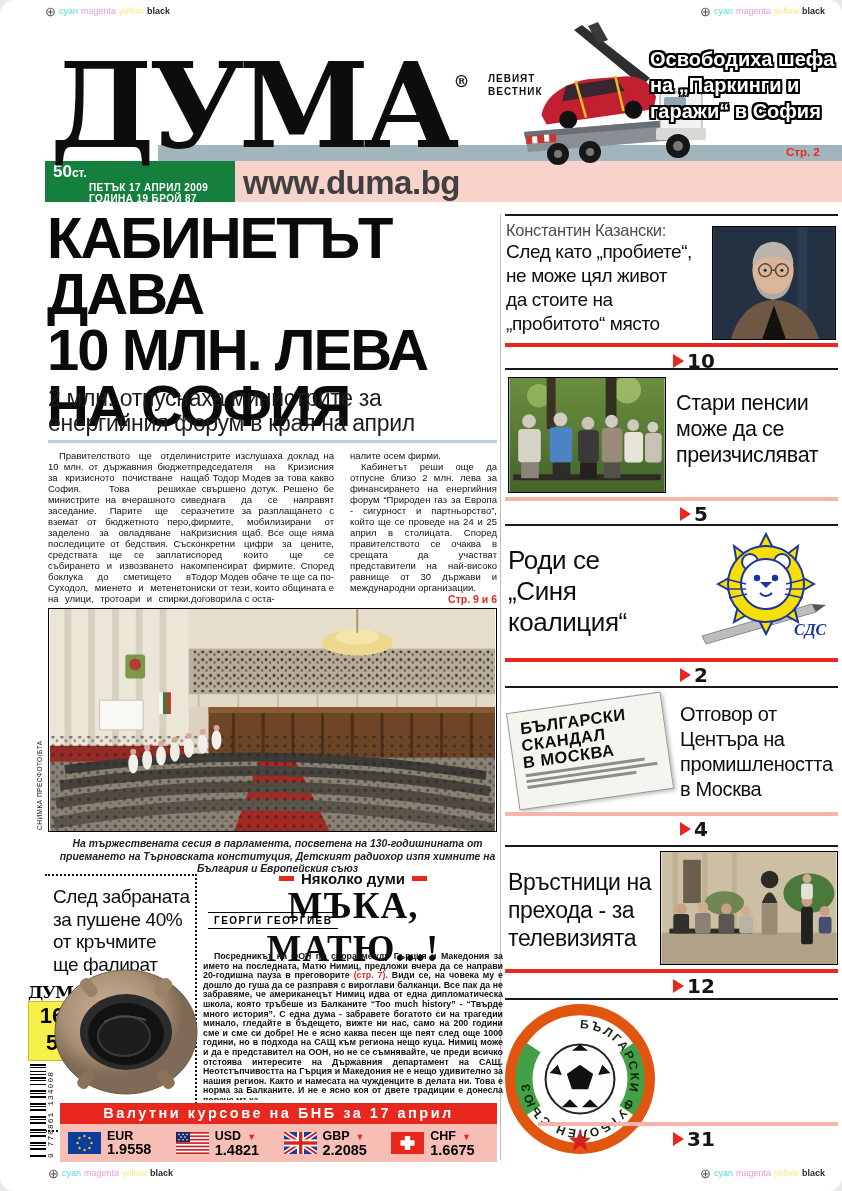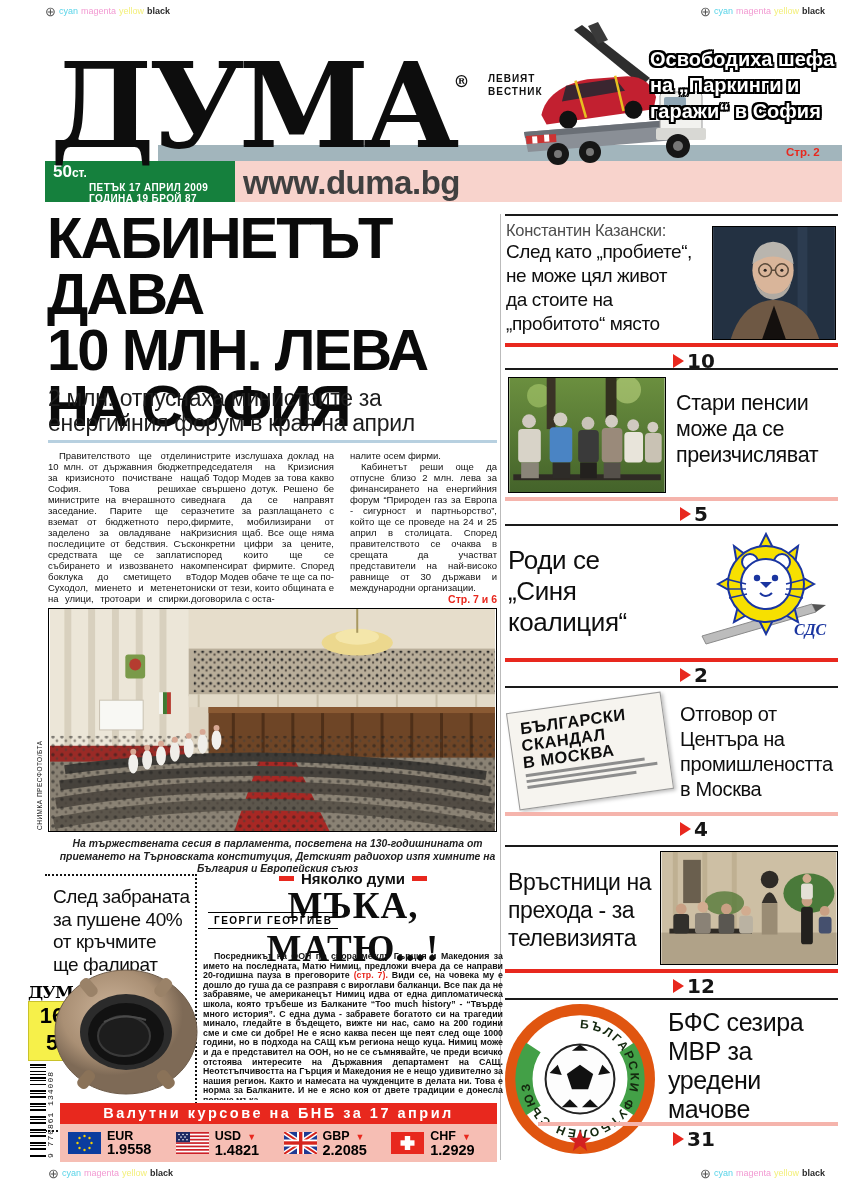--- a/index.html
+++ b/index.html
@@ -1,18 +1,18 @@
 <!DOCTYPE html>
 <html><head>
 <meta charset="utf-8">
 <style>
   * { margin:0; padding:0; box-sizing:border-box; }
   html,body { background:#e9e9e9; }
   .page { position:relative; width:842px; height:1191px; background:#fff; margin:0 auto;
-          font-family:"Liberation Sans", sans-serif; overflow:hidden; }
+          font-family:"Liberation Sans", sans-serif; overflow:hidden;border-radius:14px; }
   .abs { position:absolute; }
   .ml { white-space:pre-line; }
 
   
   .regmark { display:flex; align-items:center; gap:3px; font-size:9px; height:14px; }
   .regmark .glyph::before { content:"⊕"; font-size:13px; color:#555; }
   .regmark .c { color:#59d4e8; } .regmark .m { color:#f29ad2; }
   .regmark .y { color:#f3ef7a; } .regmark .k { color:#2b2b2b; font-weight:bold; }
 
   
@@ -184,21 +184,21 @@
 
   <div class="abs bodycol" style="left:48px;top:450px;width:143px;height:156px;overflow:hidden">
     <p class="ind">Правителството ще отдели 10 млн. от държавния бюджет за кризисното почистване на София. Това решиха министрите на вчерашното си заседание. Парите ще се вземат от бюджетното перо, заделено за овладяване на последиците от бедствия. Със средствата ще се заплати събирането и извозването на боклука до сметището в Суходол, миенето и метенето на улици, тротоари и спирки. Ми-</p>
   </div>
   <div class="abs bodycol" style="left:191px;top:450px;width:143px;height:156px;overflow:hidden">
     <p>нистрите изслушаха доклад на председателя на Кризисния щаб Тодор Модев за това какво е свършено дотук. Решено бе веднага да се направят разчетите за разплащането с фирмите, мобилизирани от Кризисния щаб. Все още няма конкретни цифри за цените, според които ще се компенсират фирмите. Според Тодор Модев обаче те ще са по-ниски от тези, които общината е договорила с оста-</p>
   </div>
   <div class="abs bodycol" style="left:350px;top:450px;width:147px;height:156px;overflow:hidden">
     <p>налите осем фирми.</p>
     <p class="ind">Кабинетът реши още да отпусне близо 2 млн. лева за финансирането на енергийния форум “Природен газ за Европа - сигурност и партньорство”, който ще се проведе на 24 и 25 април в столицата. Според правителството се очаква в срещата да участват представители на най-високо равнище от 30 държави и международни организации.</p>
-    <span class="colref pageref">Стр. 7 и 6</span>
+    <span class="colref pageref">Стр. 9 и 6</span>
   </div>
 
   <svg class="abs leadphoto" style="left:48px;top:608px" width="449" height="224" viewBox="0 0 449 224">
     <defs>
       <pattern id="crowd" width="9" height="9" patternUnits="userSpaceOnUse">
         <circle cx="3" cy="3" r="1.8" fill="#21201e"></circle>
           <circle cx="7" cy="7" r="1.4" fill="#463f38"></circle>
       </pattern>
       <pattern id="bal" width="8" height="8" patternUnits="userSpaceOnUse">
         <circle cx="2" cy="3" r="1.5" fill="#2b2b2b"></circle>
@@ -466,24 +466,20 @@
     </text>
     <circle cx="76" cy="76" r="34" fill="#fdfdfd" stroke="#222" stroke-width="2"></circle>
     <polygon points="76,62 89,71 84,86 68,86 63,71" fill="#111"></polygon>
     <polygon points="76,42 84,48 68,48" fill="#111"></polygon>
     <polygon points="46,70 54,62 58,72" fill="#111"></polygon>
     <polygon points="106,70 98,62 94,72" fill="#111"></polygon>
     <polygon points="58,104 66,96 74,104" fill="#111"></polygon>
     <polygon points="94,104 86,96 78,104" fill="#111"></polygon>
     <polygon points="76,126 79,134 87,134 81,139 83,147 76,142 69,147 71,139 65,134 73,134" fill="#d42020"></polygon>
   </svg>
-  <div class="abs sHead ml" style="left:668px;top:1008px;font-size:25px;line-height:29px">БФС сезира
-МВР за
-уредени
-мачове</div>
   <div class="abs prule" style="left:538px;top:1122px;width:300px"></div>
   <div class="abs pmark" style="top:1127px">
     <span class="tri"></span>
     <span class="pnum">31</span>
   </div>
 
   <div class="abs smokebox" style="left:45px;top:874px;width:152px;height:258px">
     <div class="smokehead ml" style="padding:10px 4px 0 8px">След забраната
 за пушене 40%
 от кръчмите
@@ -595,18 +591,18 @@
         </div>
     </div>
     <div class="currate">
       <svg width="33" height="22" viewBox="0 0 33 22">
         <rect width="33" height="22" fill="#e8281e"></rect>
         <rect x="13.8" y="4" width="5.4" height="14" fill="#fff"></rect>
           <rect x="9.5" y="8.3" width="14" height="5.4" fill="#fff"></rect>
       </svg>
       <div class="curtxt">
           <div class="curcode"><span>CHF</span><span class="down"></span></div>
-      <div class="curval">1.2929</div>
+      <div class="curval">1.6675</div>
         </div>
     </div>
   </div>
 
 </div>
 
 </body></html>

